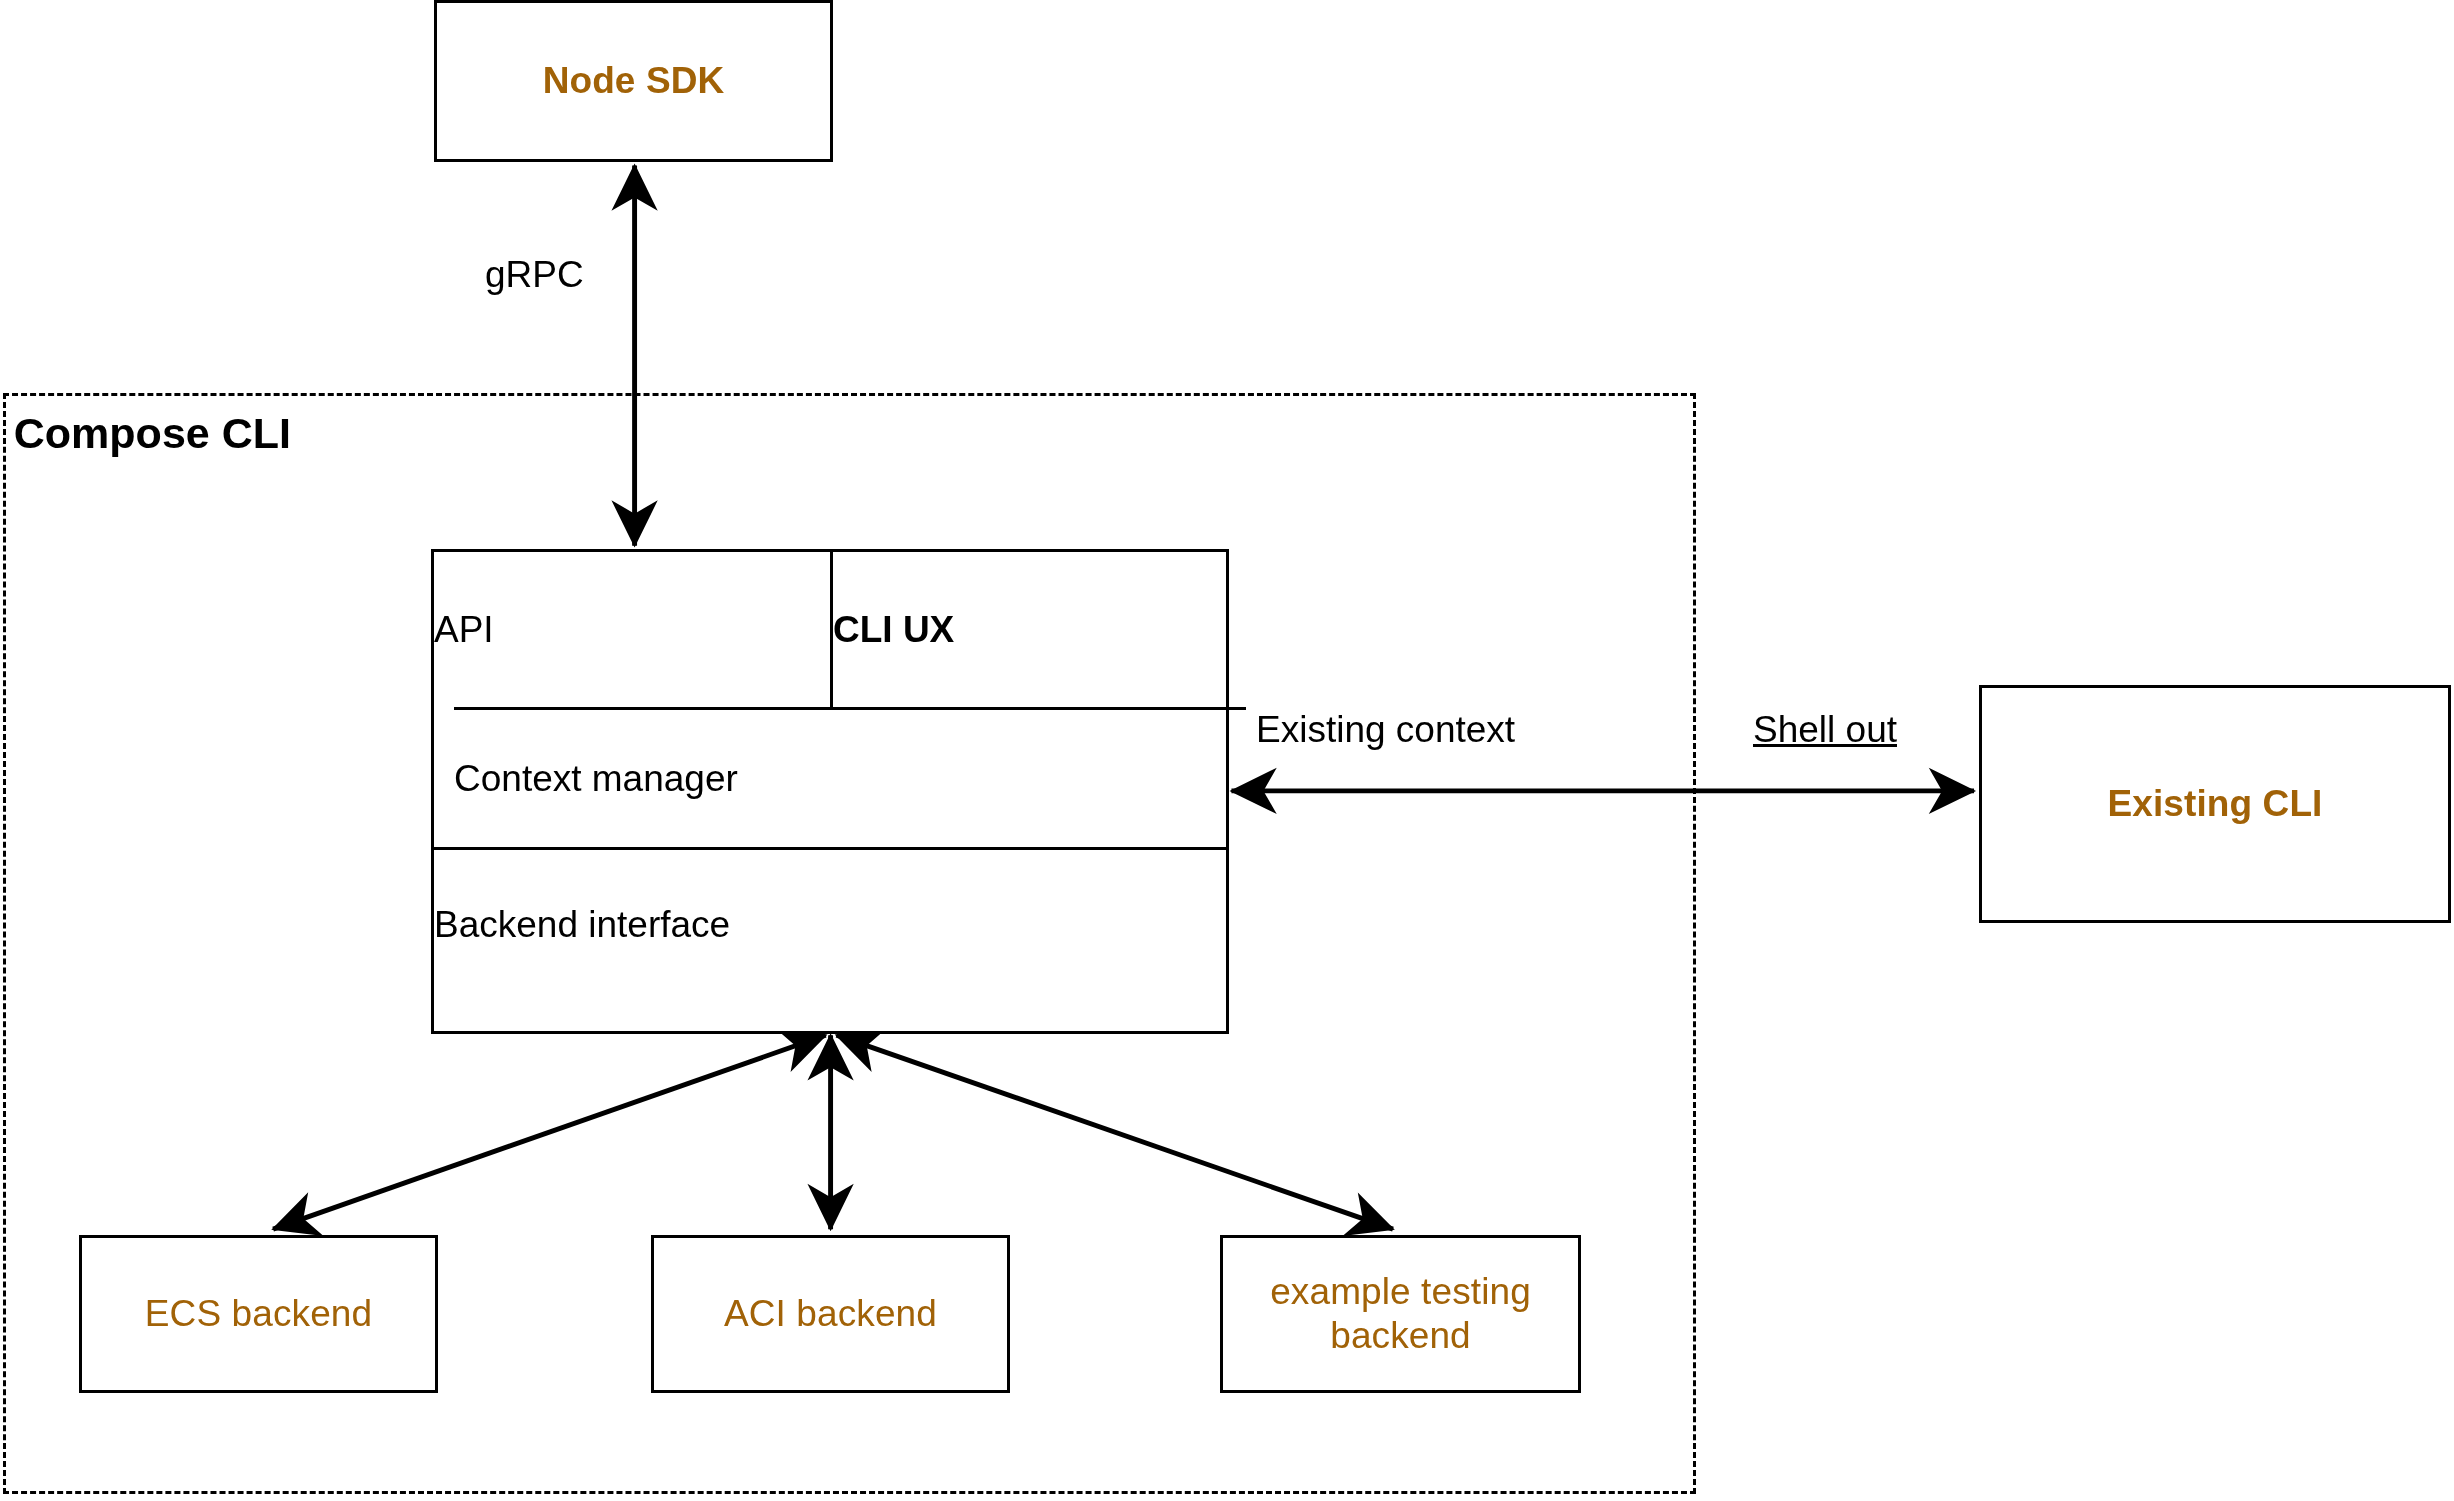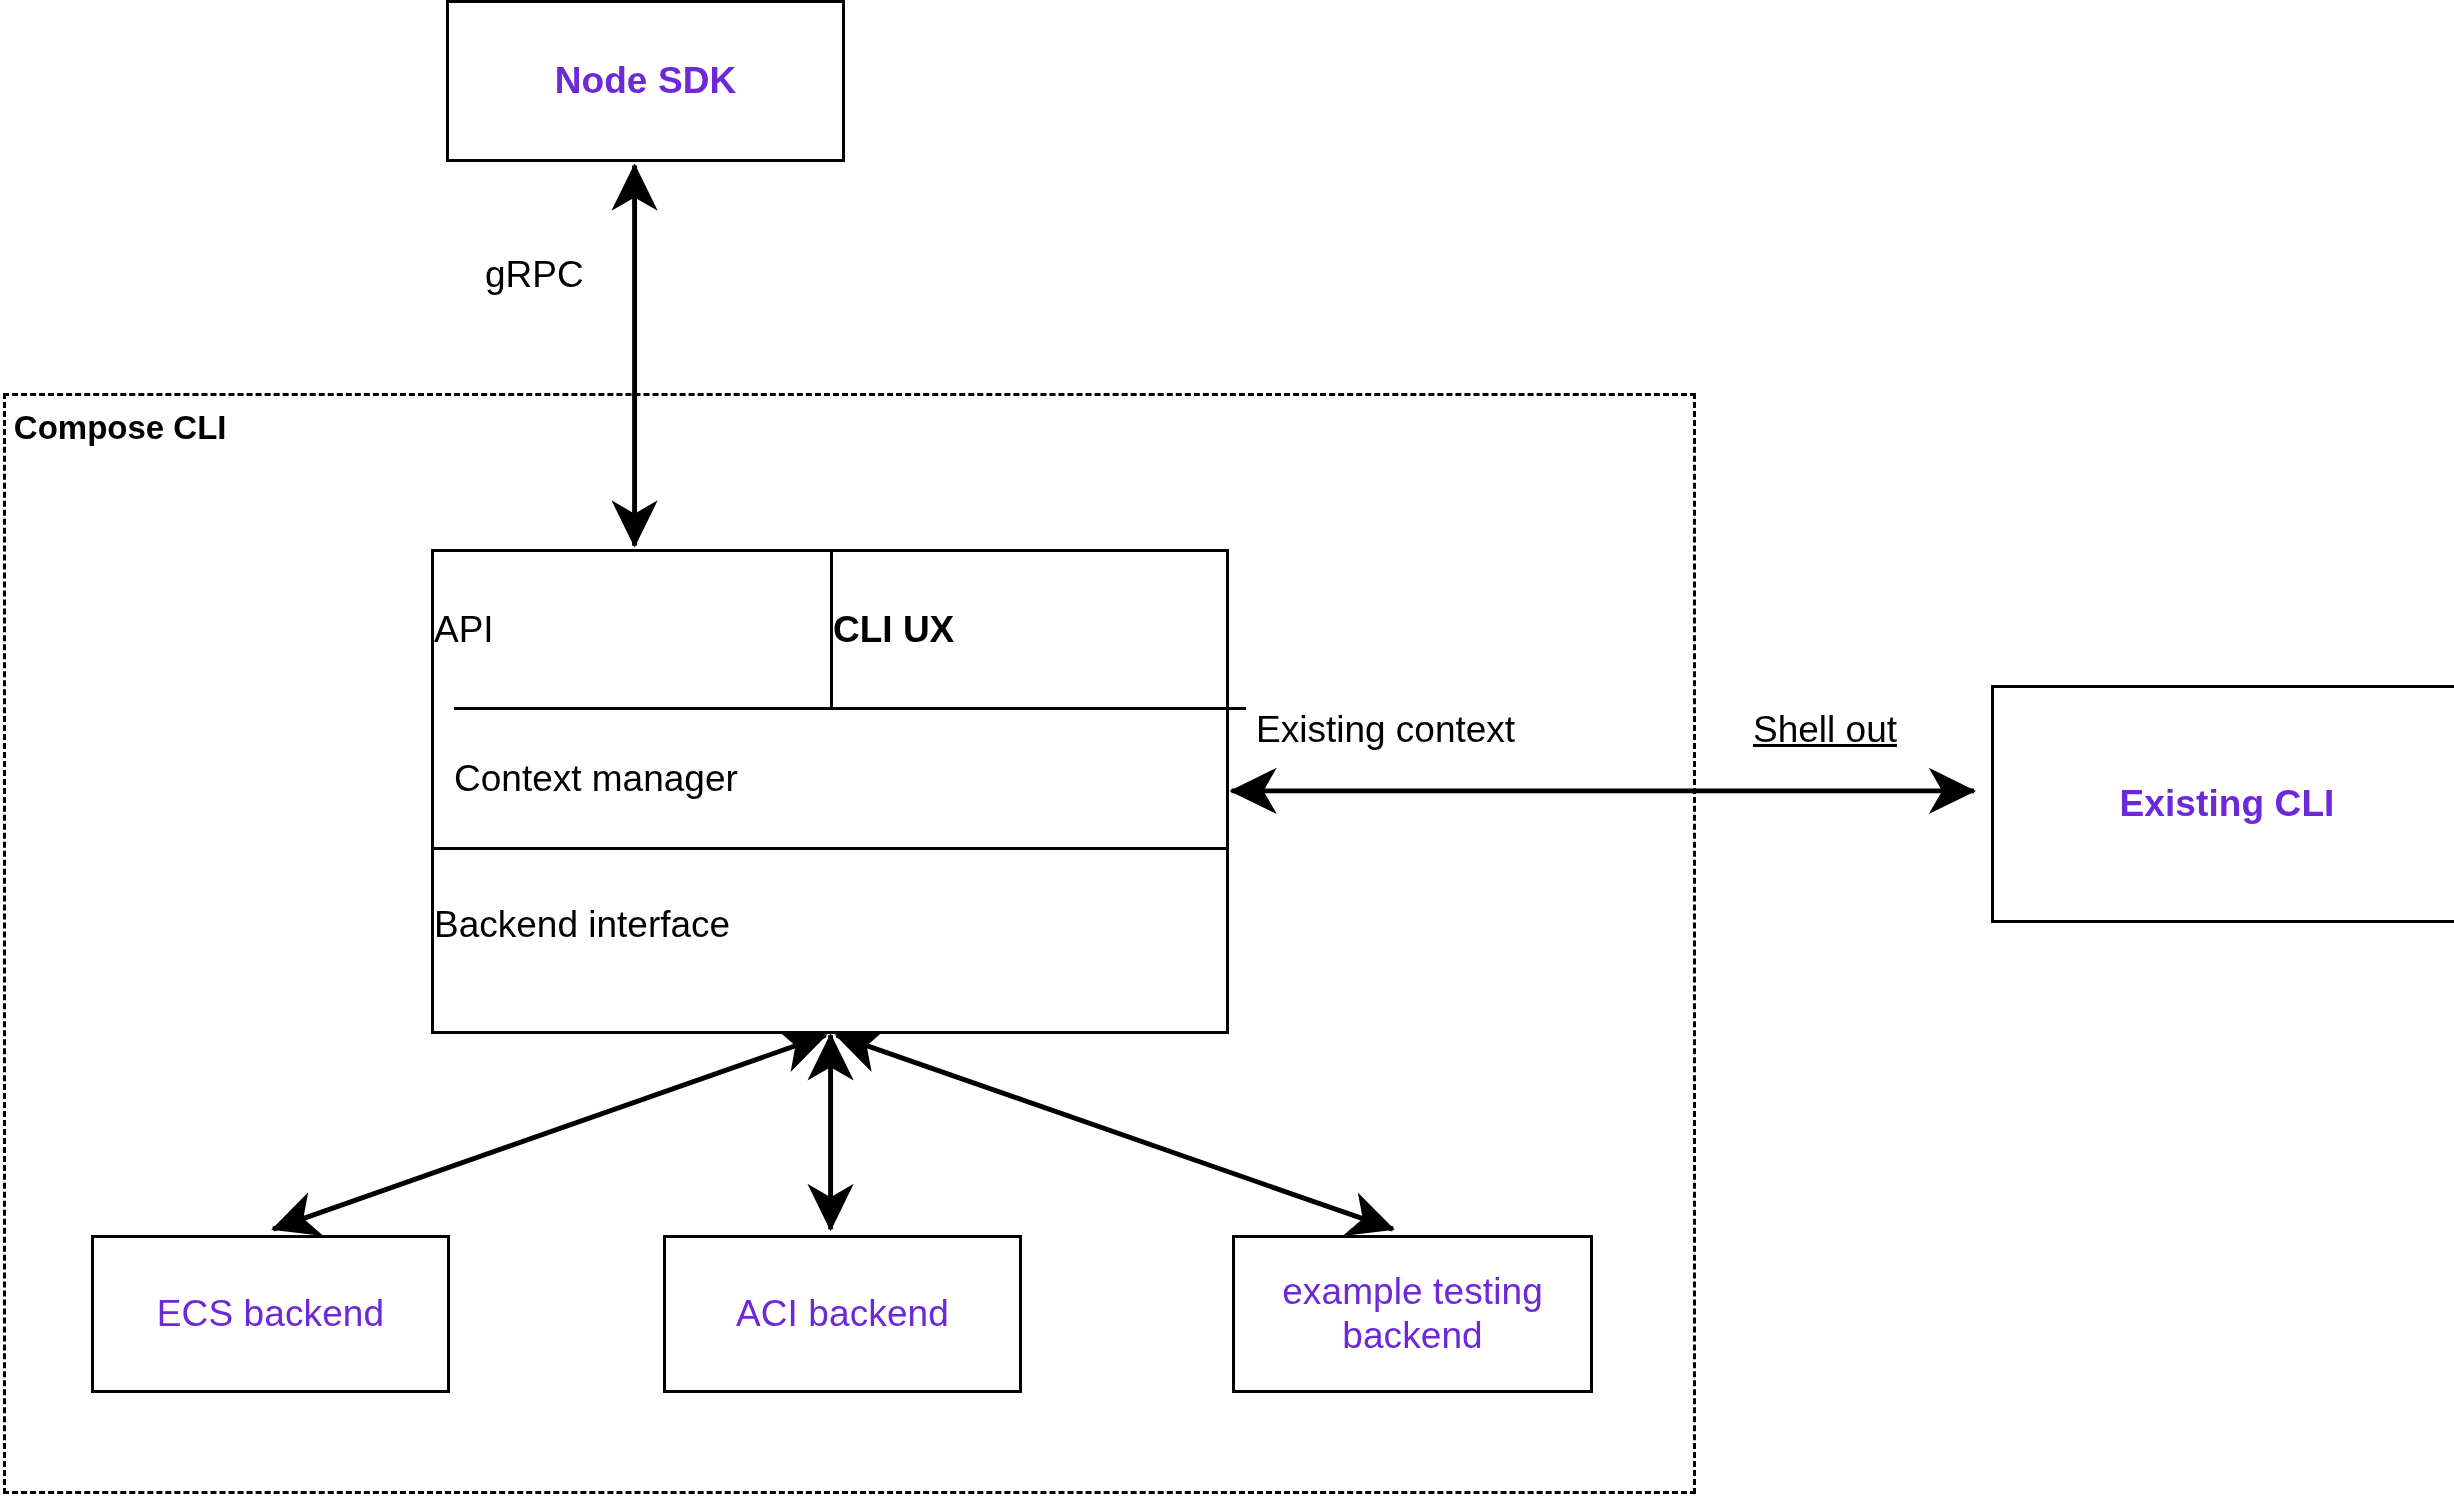--- a/index.html
+++ b/index.html
@@ -24,22 +24,21 @@
   }
   .node-box {
     position: absolute;
     box-sizing: border-box;
     border: 3.9px solid #000000;
     background: #ffffff;
     display: flex;
     align-items: center;
     justify-content: center;
     text-align: center;
-    color: #6d28d9;
-    margin-left: 12px;
+    color: #a16207;
   }
   .node-label {
     font-size: 37px;
     line-height: 1.18;
     letter-spacing: 0.1px;
     white-space: pre-line;
   }
   .bold-label { font-weight: bold; }
   .stack-wrap {
     position: absolute;
@@ -63,21 +62,21 @@
   .divider-v { border-left: 3.9px solid #000000; }
   .divider-h { border-top: 3.9px solid #000000; }
   .group-box {
     position: absolute;
     box-sizing: border-box;
     border: 3.9px dashed #000000;
     background: transparent;
   }
   .group-title {
     position: absolute;
-    font-size: 33px;
+    font-size: 43px;
     font-weight: bold;
     color: #000000;
     white-space: nowrap;
   }
   .edge-label {
     position: absolute;
     font-size: 37px;
     color: #000000;
     white-space: nowrap;
   }

